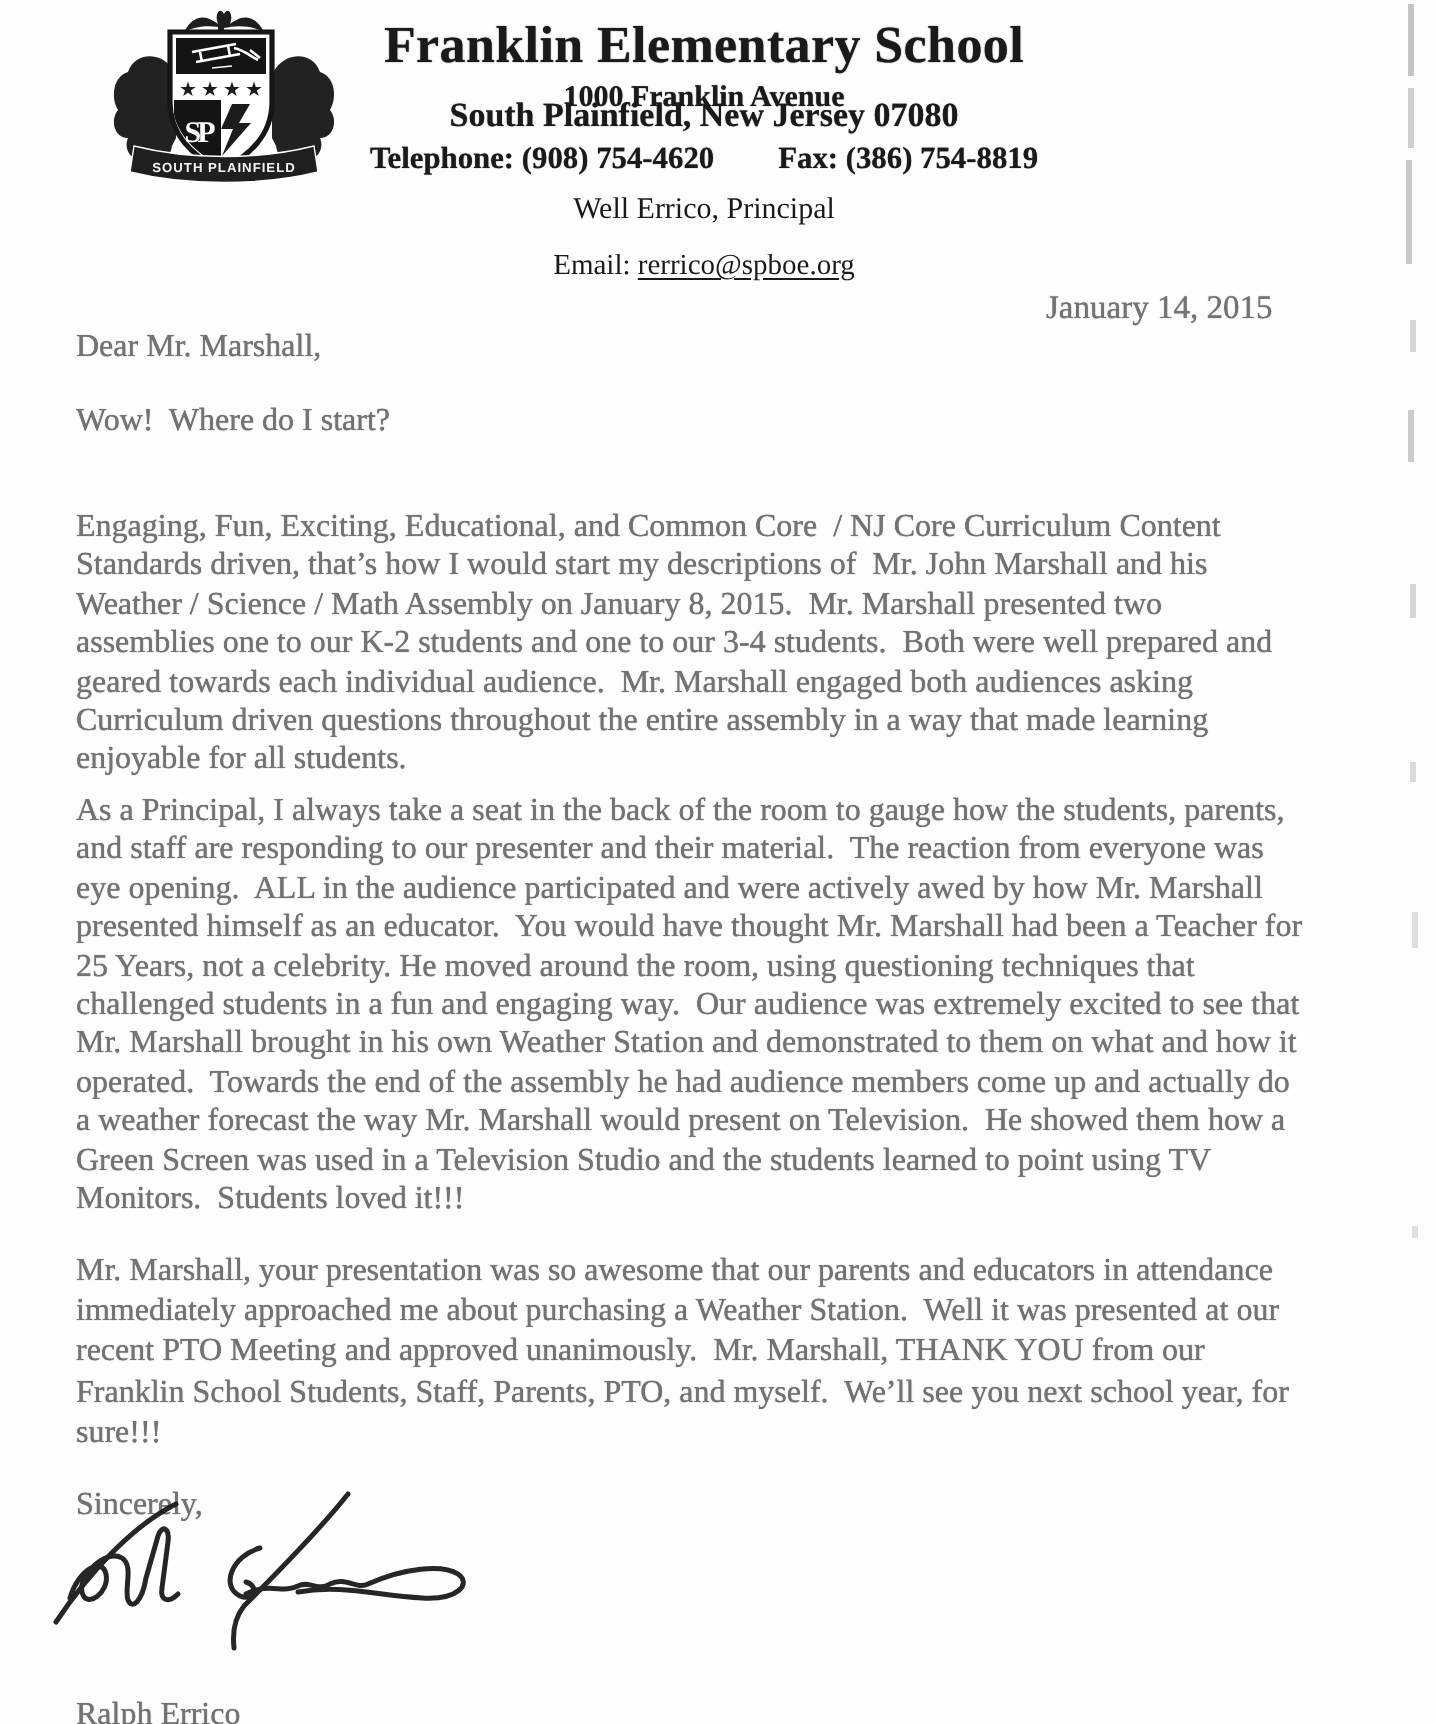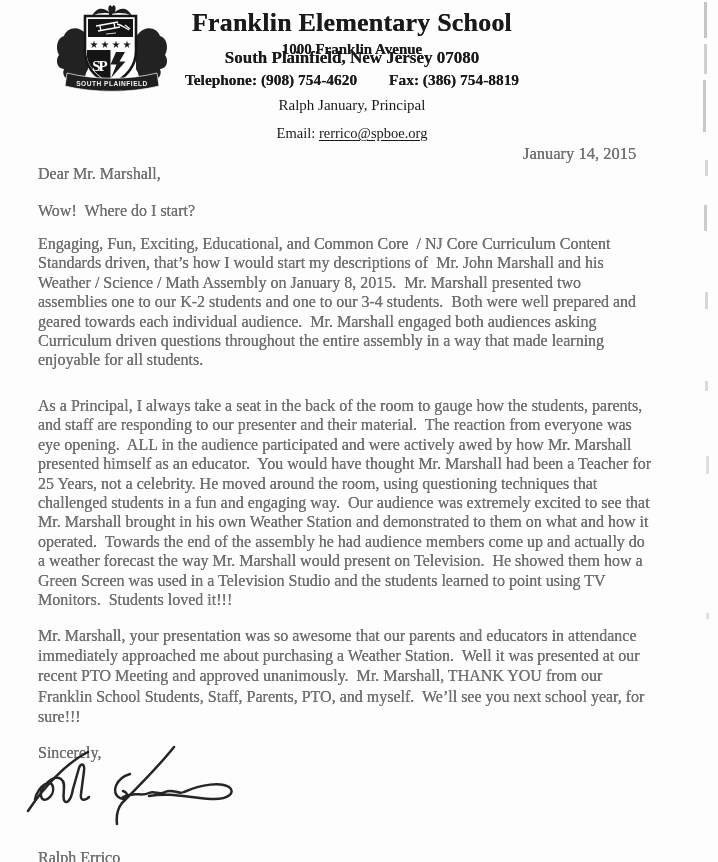--- a/index.html
+++ b/index.html
@@ -24,21 +24,21 @@
   .email-line     { top:113px; font-size:14.5px; font-weight:normal;margin-top:12px; }
   .email-addr { text-decoration:underline; text-underline-offset:2px; }
 
   
   .bodytext { left:38px; font-size:16px; white-space:pre; color:#737373;
               text-shadow:0 0 .45px rgba(25,25,25,.75); }
   .date    { top:144px; left:523px; font-size:16.5px; }
   .salutation { top:165px; }
   .opening    { top:202px; }
   .para       { }
-  .p1 { top:234px; line-height:19.4px; }
+  .p1 { top:254px; line-height:19.4px; }
   .p2 { top:396px; line-height:19.4px; }
   .p3 { top:626px; line-height:20.2px; }
   .closing { top:744px; }
   .signer  { top:848px; line-height:20.5px; }
 
   
   .tick { position:absolute; width:3px; background:#b2b2b2; }
 
   svg text { user-select:none; }
 </style>
@@ -89,21 +89,21 @@
     <text x="57" y="83" fill="#f2f2f2" font-family="Liberation Sans, sans-serif" font-size="6.6" font-weight="bold" text-anchor="middle" letter-spacing="0.5">SOUTH PLAINFIELD</text>
   </svg>
 
   <div class="abs hline school-name">Franklin Elementary School</div>
   <div class="abs hline addr1">1000 Franklin Avenue</div>
   <div class="abs hline addr2">South Plainfield, New Jersey 07080</div>
   <div class="abs telfax">
     <span>Telephone: (908) 754-4620</span>
     <span>Fax: (386) 754-8819</span>
   </div>
-  <div class="abs hline principal-line">Ralph January, Principal</div>
+  <div class="abs hline principal-line">Well Errico, Principal</div>
   <div class="abs hline email-line"><span>Email: </span><span class="email-addr">rerrico@spboe.org</span>
   </div>
 
   <div class="abs bodytext date">January 14, 2015</div>
   <div class="abs bodytext salutation">Dear Mr. Marshall,</div>
   <div class="abs bodytext opening">Wow!  Where do I start?</div>
   <div class="abs bodytext para p1">Engaging, Fun, Exciting, Educational, and Common Core  / NJ Core Curriculum Content
 Standards driven, that’s how I would start my descriptions of  Mr. John Marshall and his
 Weather / Science / Math Assembly on January 8, 2015.  Mr. Marshall presented two
 assemblies one to our K-2 students and one to our 3-4 students.  Both were well prepared and

